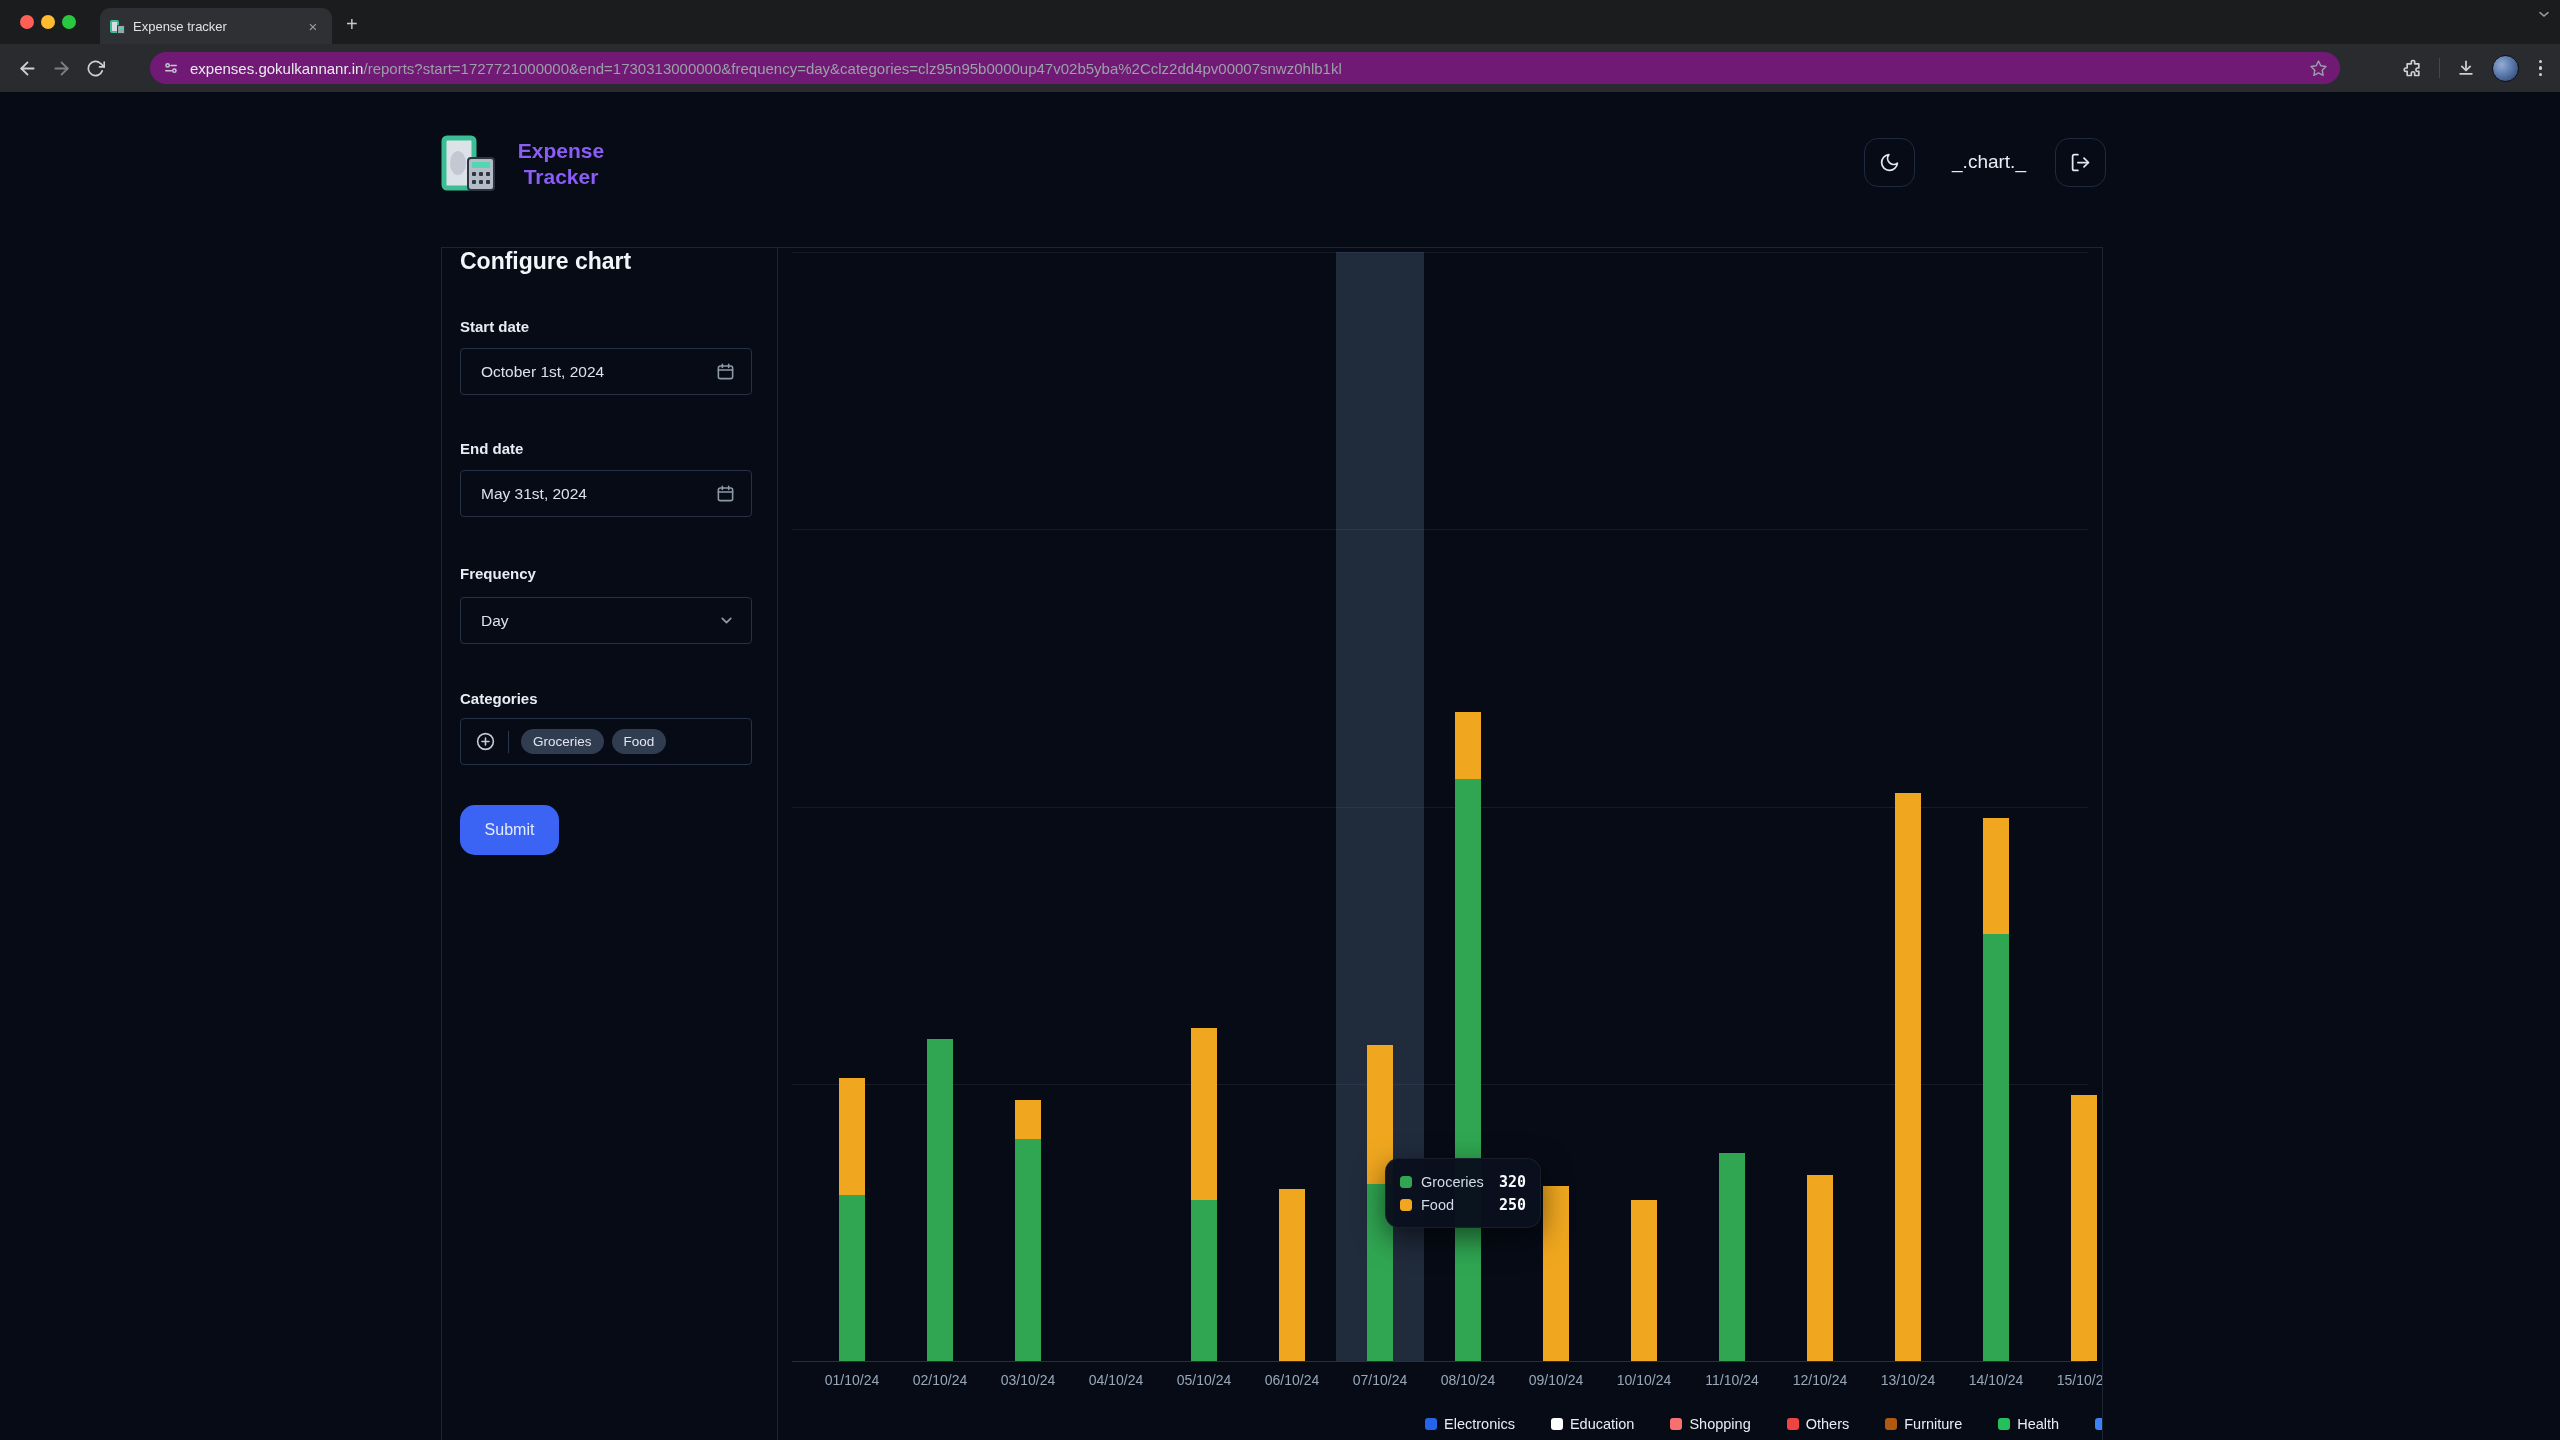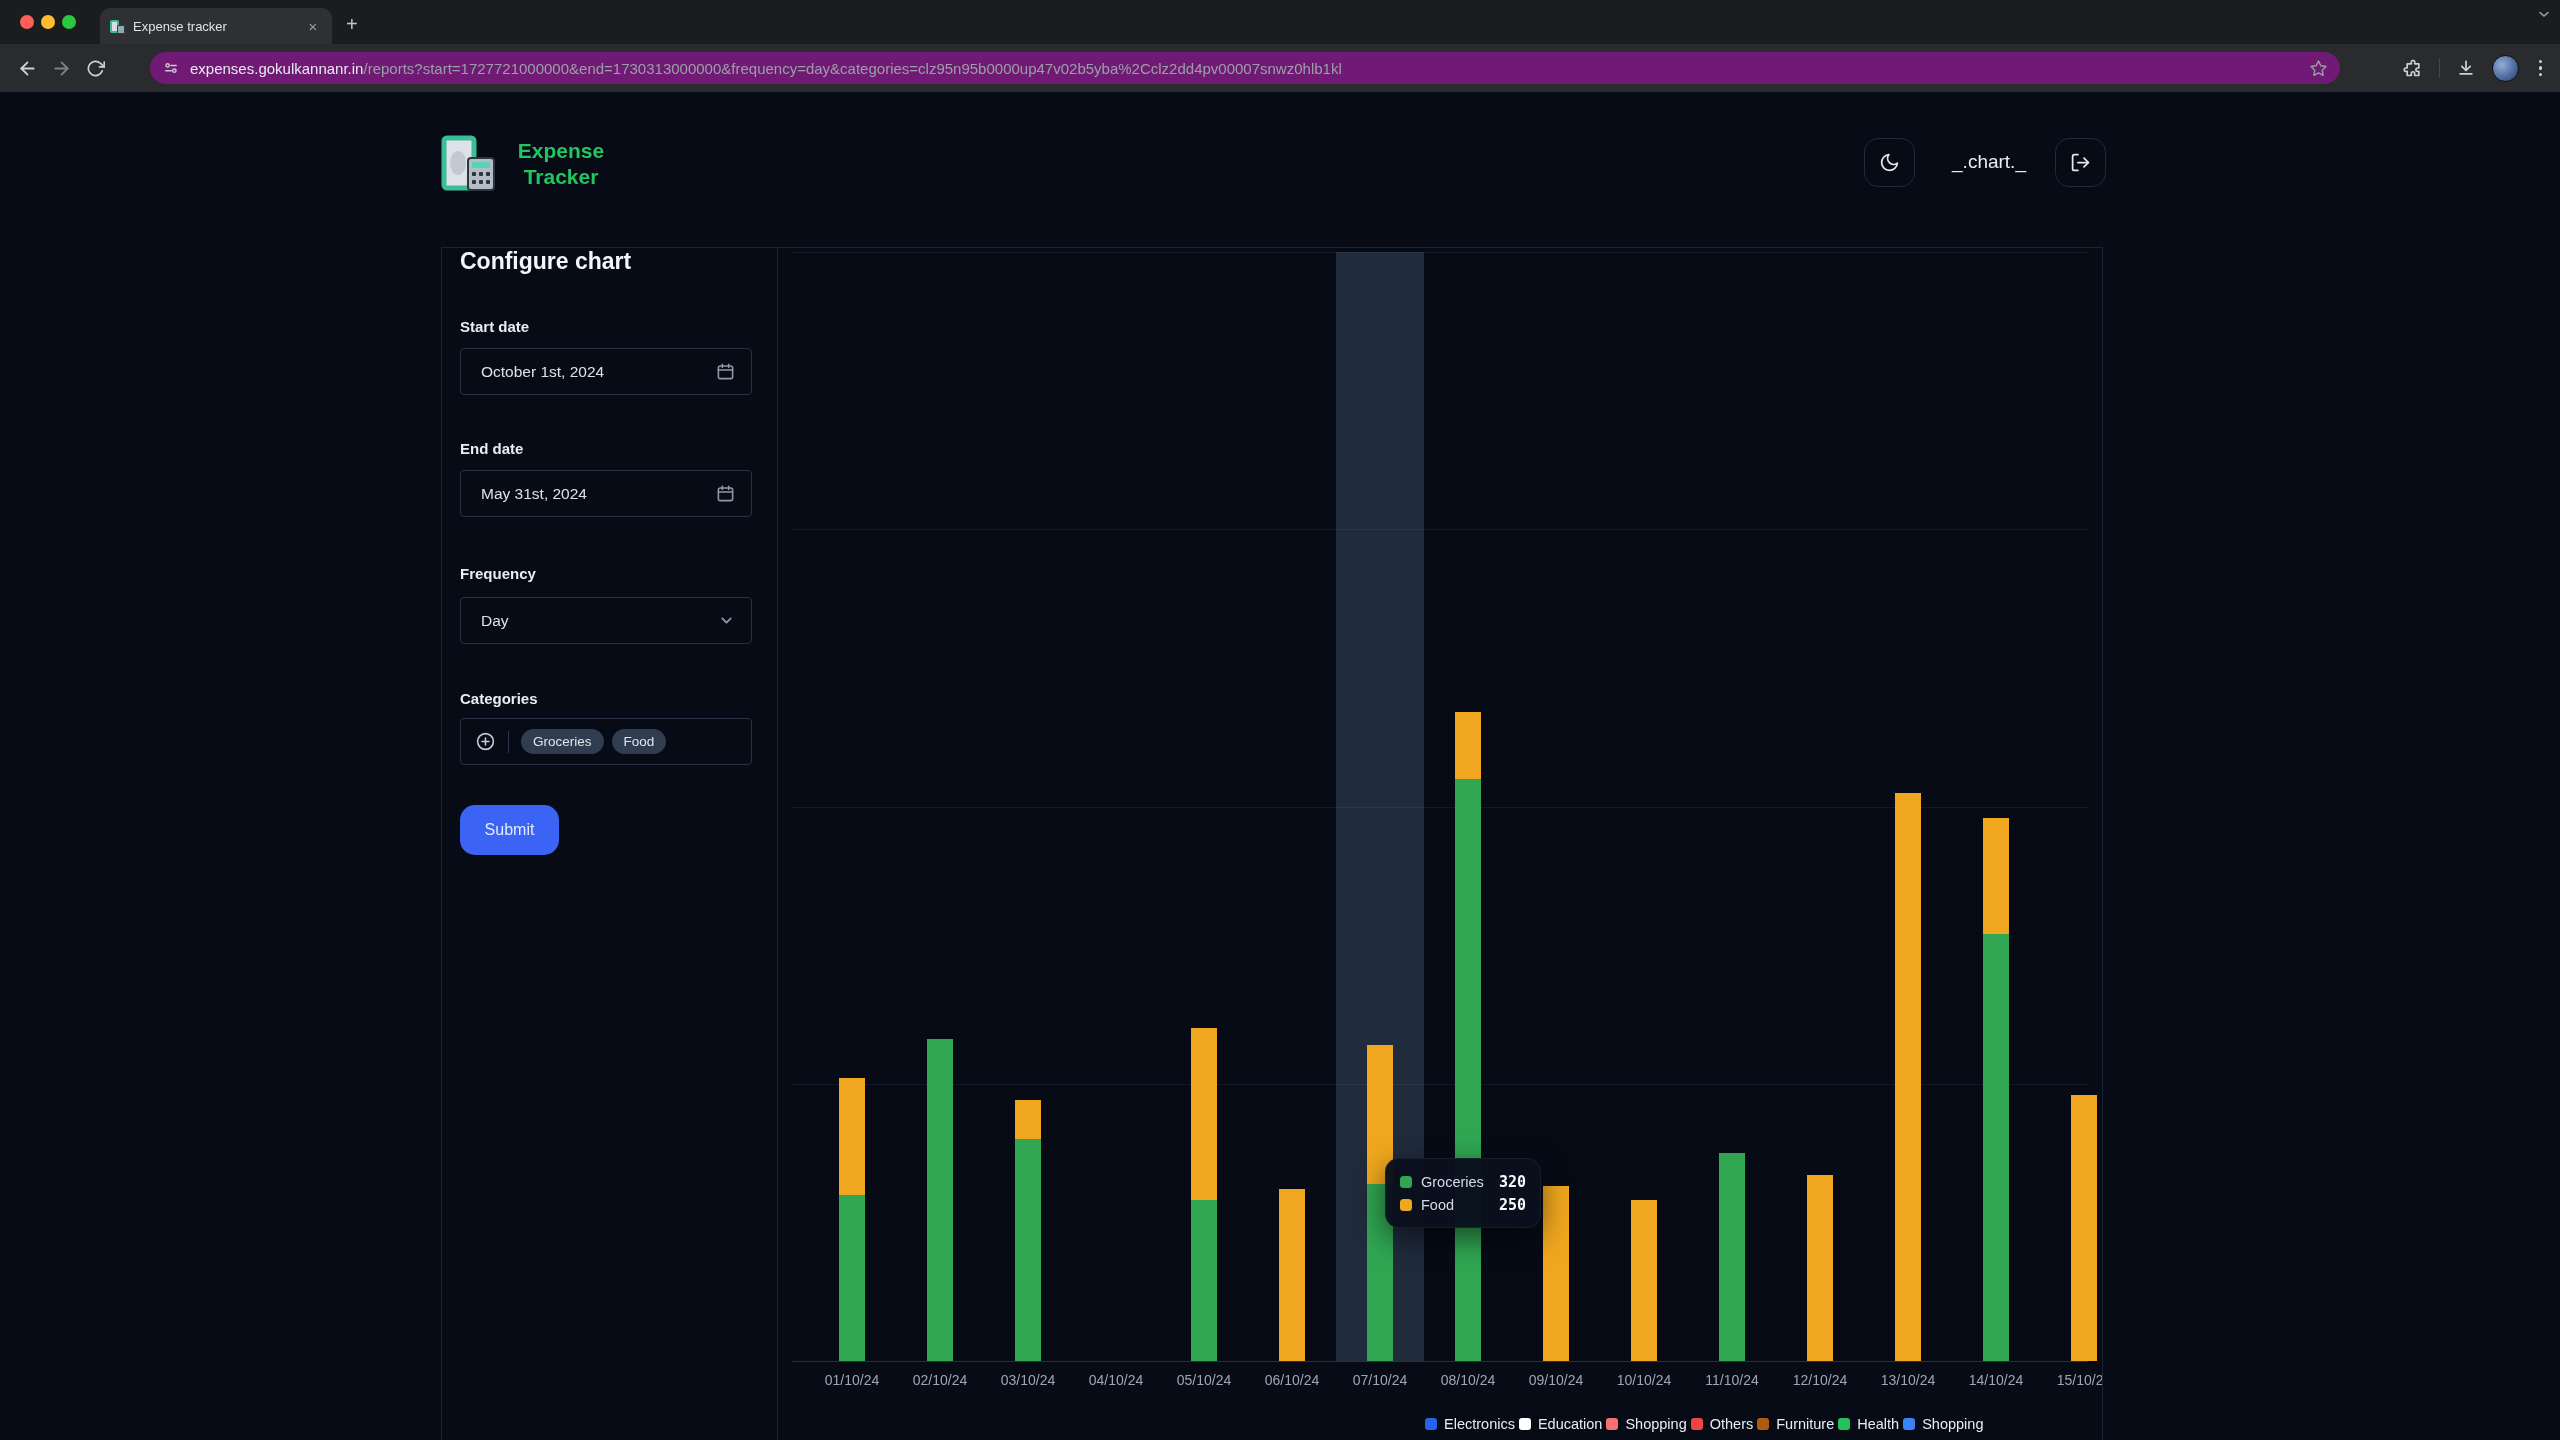--- a/index.html
+++ b/index.html
@@ -35,21 +35,21 @@
   .url .path { color:#9aa0a6; }
   .tool-right { position:absolute; right:14px; top:52px; display:flex; align-items:center; gap:16px; height:32px; }
   .vdiv { width:1px; height:20px; background:#46474b; }
   .avatar { width:27px; height:27px; border-radius:50%;
             background: radial-gradient(circle at 35% 35%, #93aed4 0%, #5b79ab 45%, #233c66 100%);
             border:1px solid #111; }
   .kebab { display:flex; flex-direction:column; gap:3px; padding:4px; }
   .kebab i { width:3.5px; height:3.5px; border-radius:50%; background:#cfd1d5; }
 
   
-  .app-title { left:500px; top:138px; width:122px; text-align:center; color:#22c55e;
+  .app-title { left:500px; top:138px; width:122px; text-align:center; color:#8b5cf6;
                font-size:21px; font-weight:700; line-height:26px; }
   .hdr-btn { top:138px; width:51px; height:49px; border:1px solid #1e2b40; border-radius:14px;
              display:flex; align-items:center; justify-content:center; background:transparent; }
   .username { top:151px; left:1928px; width:122px; text-align:center; color:#e9eef5; font-size:19px; font-weight:500; }
 
   
   .line { background:#1b2534; }
 
   
   .sb-heading { left:460px; top:248px; color:#f2f5f9; font-size:23px; font-weight:600; }
@@ -63,21 +63,21 @@
   .submit { left:460px; top:805px; width:99px; height:50px; background:#3b64f4; border:none;
             border-radius:15px; color:#e4ebff; font-size:16px; font-weight:500; }
 
   
   #chart { left:778px; top:248px; width:1324px; height:1192px; overflow:hidden; }
   .gridline { position:absolute; left:14px; right:14px; height:1px; background:rgba(148,163,184,0.10); }
   .axisline { position:absolute; left:14px; right:14px; height:1px; background:#26303f; }
   .band { position:absolute; background:#202b3c; }
   .barseg { position:absolute; }
   .xlabel { position:absolute; width:88px; text-align:center; color:#9aa7b8; font-size:14px; }
-  #legend { position:absolute; display:flex; gap:4px; white-space:nowrap; align-items:center; }
+  #legend { position:absolute; display:flex; gap:36px; white-space:nowrap; align-items:center; }
   .lg-item { display:flex; align-items:center; gap:7px; }
   .lg-sw { width:12px; height:12px; border-radius:3px; }
   .lg-txt { color:#e8edf4; font-size:14.5px; }
 
   .tooltip { left:1385px; top:1158px; width:156px; background:rgba(9,16,29,0.97);
              border:1px solid rgba(255,255,255,0.06); border-radius:14px; padding:11px 14px;
              box-shadow:0 10px 30px rgba(0,0,0,0.55); z-index:10; }
   .tt-row { display:flex; align-items:center; gap:9px; height:23px; }
   .tt-sw { width:12px; height:12px; border-radius:3.5px; }
   .tt-label { flex:1; color:#d3dbe6; font-size:14.5px; }

